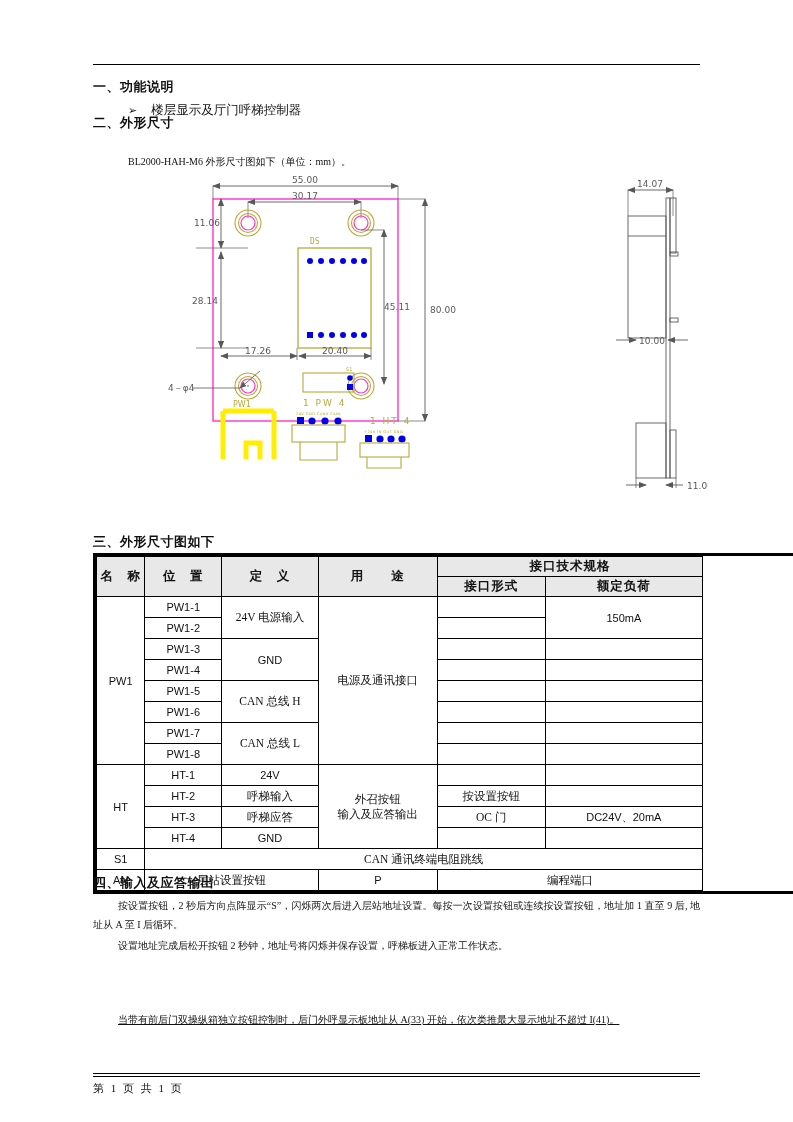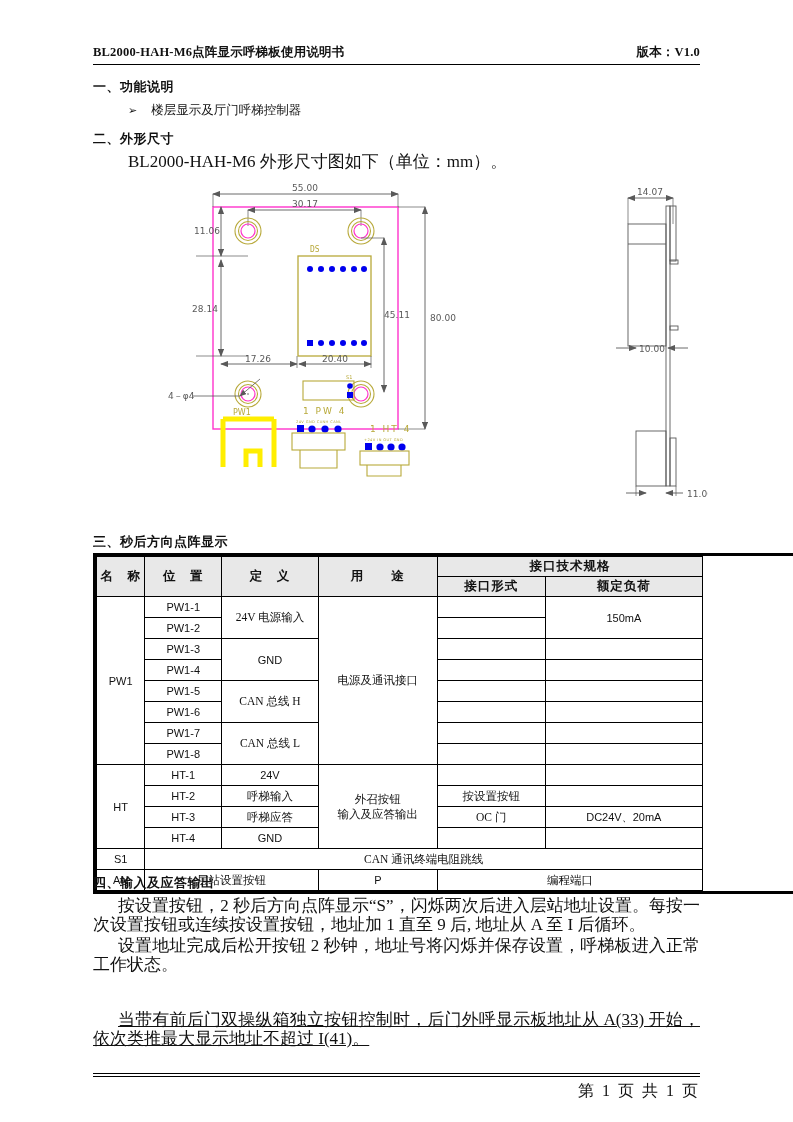--- a/index.html
+++ b/index.html
@@ -29,27 +29,27 @@
     font-size:13px; font-weight:bold; letter-spacing:.5px;
   }
   .bullet-line {
     position:absolute; left:128px;
     font-size:12.5px;
     display:flex; align-items:center; gap:14px;
   }
   .bullet-glyph { font-size:11px; }
   .para {
     position:absolute;
-    font-size:17px;
+    font-size:10px;
     line-height:19px;
     text-align:justify;
   }
 
   
-  .drawing { position:absolute; left:88px; top:176px; width:620px; height:352px; }
+  .drawing { position:absolute; left:88px; top:168px; width:620px; height:352px; }
   .drawing svg { display:block; }
 
   
   .tbl-wrap { position:absolute; left:93px; top:553px; width:720px; }
   table.spec {
     border-collapse:collapse; width:607px;
     font-size:11.5px;
     table-layout:fixed;
   }
   table.spec td, table.spec th {
@@ -71,41 +71,37 @@
   }
   .row-h { height:21px; }
   .mono { font-family:"Liberation Sans","DejaVu Sans",sans-serif; font-size:11px; }
   .lbl-left { text-align:left; padding-left:8px; }
 
   
   .ftr-rule1 { position:absolute; left:93px; top:1073px; width:607px; border-top:1.2px solid #000; }
   .ftr-rule2 { position:absolute; left:93px; top:1076px; width:607px; border-top:0.7px solid #000; }
   .ftr {
     position:absolute; left:93px; top:1081px; width:607px;
-    text-align:right; font-size:16px; letter-spacing:2px;
+    text-align:left; font-size:11px; letter-spacing:2px;
   }
 </style>
 </head>
 <body>
 
 <div class="page">
 
-  <div class="hdr">
-    <span>BL2000-HAH-M6点阵显示呼梯板使用说明书</span>
-    <span>版本：V1.0</span>
-  </div>
   <div class="hdr-rule"></div>
 
   <div class="h2" style="top:78px;">一、功能说明</div>
   <div class="bullet-line" style="top:102px;">
     <span class="bullet-glyph">➢</span>
     <span>楼层显示及厅门呼梯控制器</span>
   </div>
 
-  <div class="h2" style="top:130px;">二、外形尺寸</div>
+  <div class="h2" style="top:114px;">二、外形尺寸</div>
   <div class="para" style="left:128px; top:152px; width:560px;">BL2000-HAH-M6 外形尺寸图如下（单位：mm）。</div>
 
   <div class="drawing">
     <svg width="620" height="352" viewBox="0 0 620 352" xmlns="http://www.w3.org/2000/svg">
       <defs>
         <marker id="ah" markerWidth="9" markerHeight="7" refX="8" refY="3.5" orient="auto">
           <polygon points="0 0, 9 3.5, 0 7" fill="#595959"></polygon>
         </marker>
         <marker id="ah2" markerWidth="9" markerHeight="7" refX="1" refY="3.5" orient="auto">
           <polygon points="9 0, 0 3.5, 9 7" fill="#595959"></polygon>
@@ -249,21 +245,21 @@
         <line x1="538" y1="317" x2="558" y2="317" marker-end="url(#ah)"></line>
         <line x1="595" y1="317" x2="578" y2="317" marker-end="url(#ah)"></line>
         <line x1="548" y1="310" x2="548" y2="320" stroke-width="0.7"></line>
         <line x1="588" y1="310" x2="588" y2="320" stroke-width="0.7"></line>
         <text x="612" y="321" fill="#595959" text-anchor="middle" stroke="none">11.00</text>
 
       </g>
     </svg>
   </div>
 
-  <div class="h2" style="top:533px;">三、秒后方向点阵显示</div>
+  <div class="h2" style="top:533px;">三、外形尺寸图如下</div>
 
   <div class="tbl-wrap">
     <div class="tbl-outer">
       <table class="spec">
         <colgroup>
           <col style="width:48px">
             <col style="width:76px">
             <col style="width:96px">
           <col style="width:118px">
             <col style="width:107px">

